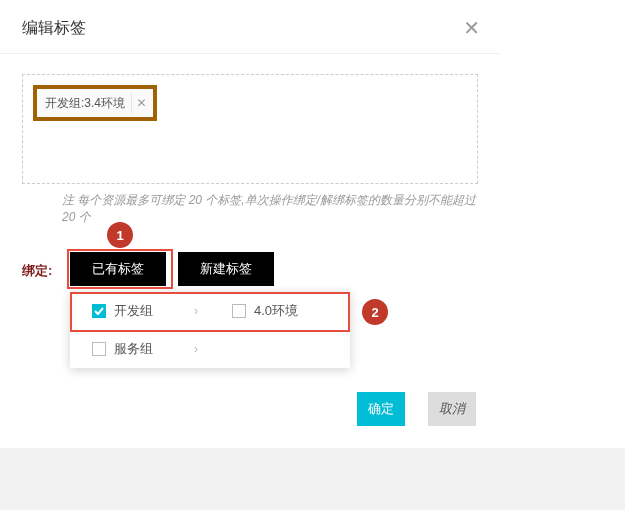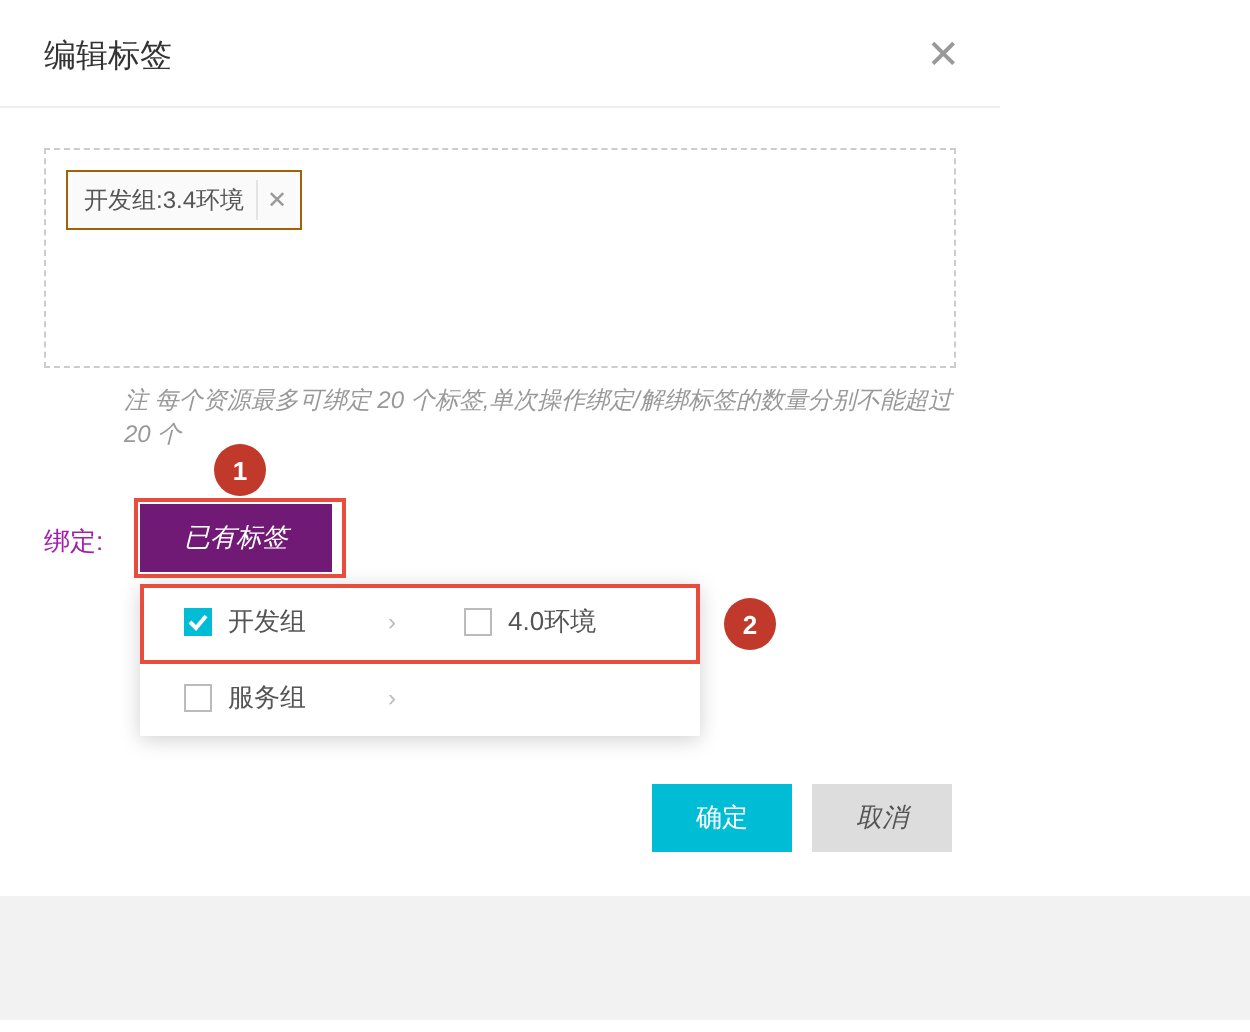--- a/index.html
+++ b/index.html
@@ -3,40 +3,40 @@
   <meta charset="utf-8">
   <style>
     * { box-sizing: border-box; margin: 0; padding: 0; }
     body { font-family: "Microsoft YaHei", Arial, sans-serif; font-size: 13px; color: #333; background: #fff; width: 625px; }
     .dialog { width: 500px; background: #fff; position: relative; }
     .dialog-header { padding: 18px 22px 14px; position: relative; border-bottom: 1px solid #eee; }
     .dialog-title { font-size: 16px; color: #333; }
     .close-btn { position: absolute; right: 20px; top: 18px; font-size: 20px; color: #999; cursor: pointer; line-height: 1; }
     .dialog-body { padding: 20px 22px 0 22px; }
     .tag-area { border: 1px dashed #ccc; min-height: 110px; padding: 10px; }
-    .tag-chip { display: inline-flex; align-items: center; border: 1px solid #a16207; background: #fafafa; padding: 4px 2px 4px 8px; font-size: 12px; color: #555; }
+    .tag-chip { display: inline-flex; align-items: center; border: 4px solid #a16207; background: #fafafa; padding: 4px 2px 4px 8px; font-size: 12px; color: #555; }
     .tag-chip-remove { margin-left: 6px; width: 20px; height: 20px; display: inline-flex; align-items: center; justify-content: center; color: #999; cursor: pointer; border-left: 1px solid #e4e4e4; font-size: 12px; }
     .note { color: #999; font-style: italic; font-size: 12px; margin-top: 8px; margin-left: 40px; }
     .bind-row { margin-top: 26px; display: flex; align-items: flex-start; position: relative; }
-    .bind-label { width: 48px; color: #a21caf; padding-top: 10px; }
+    .bind-label { width: 48px; color: #7f1d1d; padding-top: 10px; font-weight: bold; }
     .tab-wrap { position: relative; }
     .tabs { display: flex; gap: 12px; }
-    .tab { background: #701a75; color: #fff; padding: 8px 22px; cursor: pointer; border: none; font-size: 13px; font-style: italic; }
+    .tab { background: #000000; color: #fff; padding: 8px 22px; cursor: pointer; border: none; font-size: 13px; }
     .dropdown { margin-top: 6px; width: 280px; background: #fff; box-shadow: 0 2px 10px rgba(0,0,0,0.18); display: flex; }
     .col { width: 50%; margin-left: 10px; }
     .opt { display: flex; align-items: center; padding: 10px 12px; cursor: pointer; color: #555; font-size: 13px; }
     .opt .cb { width: 14px; height: 14px; border: 1px solid #bbb; margin-right: 8px; display: inline-flex; align-items: center; justify-content: center; flex-shrink: 0; }
     .opt.checked .cb { background: #00bcd4; border-color: #00bcd4; }
     .opt.checked .cb svg { display: block; }
     .opt .cb svg { width: 10px; height: 10px; display: none; }
     .opt .chev { margin-left: auto; color: #bbb; font-size: 12px; }
     .highlight { position: absolute; border: 2px solid #e74c3c; pointer-events: none; }
     .num-badge { position: absolute; width: 26px; height: 26px; border-radius: 50%; background: #c0392b; color: #fff; display: flex; align-items: center; justify-content: center; font-size: 13px; font-weight: bold; }
     .dialog-footer { padding: 24px 24px 22px; display: flex; justify-content: flex-end; gap: 10px; }
-    .btn { padding: 8px 22px; border: none; cursor: pointer; font-size: 13px; }
+    .btn { padding: 8px 11px; border: none; cursor: pointer; font-size: 13px; margin-left: 13px; }
     .btn-primary { background: #00bcd4; color: #fff; }
     .btn-default { background: #ddd; color: #555; font-style: italic; }
     .bottom-strip { height: 62px; background: #f2f2f2; }
   </style>
 </head>
 <body>
 
 <div class="dialog">
   <div class="dialog-header">
     <div class="dialog-title">编辑标签</div>
@@ -48,20 +48,21 @@
         <span>开发组:3.4环境</span>
         <span class="tag-chip-remove">✕</span>
       </span>
     </div>
     <div class="note">注 每个资源最多可绑定 20 个标签,单次操作绑定/解绑标签的数量分别不能超过 20 个</div>
     <div class="bind-row">
       <div class="bind-label">绑定:</div>
       <div class="tab-wrap">
         <div class="tabs">
           <button class="tab">已有标签</button>
+          <button class="tab">新建标签</button>
         </div>
         <div class="highlight" style="left:-3px; top:-3px; width:106px; height:40px;"></div>
         <div class="num-badge" style="left:37px; top:-30px;">1</div>
 
         <div class="dropdown">
           <div class="col">
             <div class="opt checked">
               <span class="cb">
                   <svg viewBox="0 0 10 10">
                     <path d="M1 5 L4 8 L9 2" stroke="#fff" stroke-width="2" fill="none"></path>

